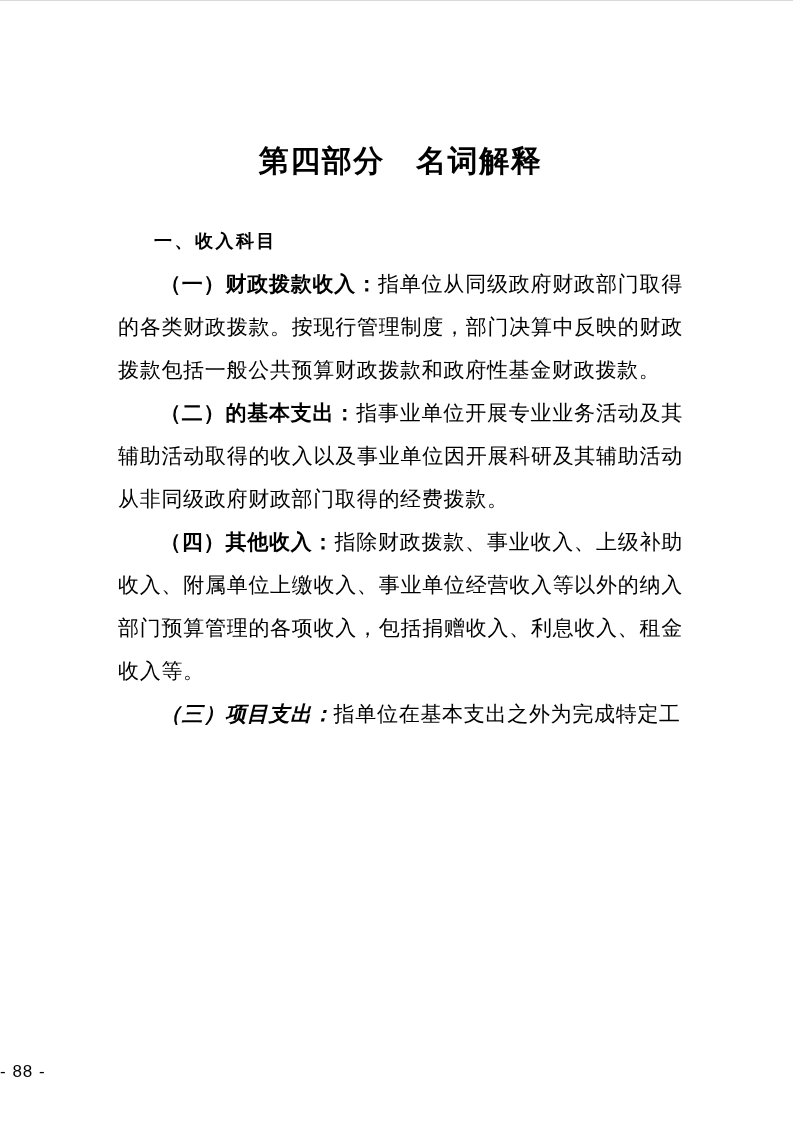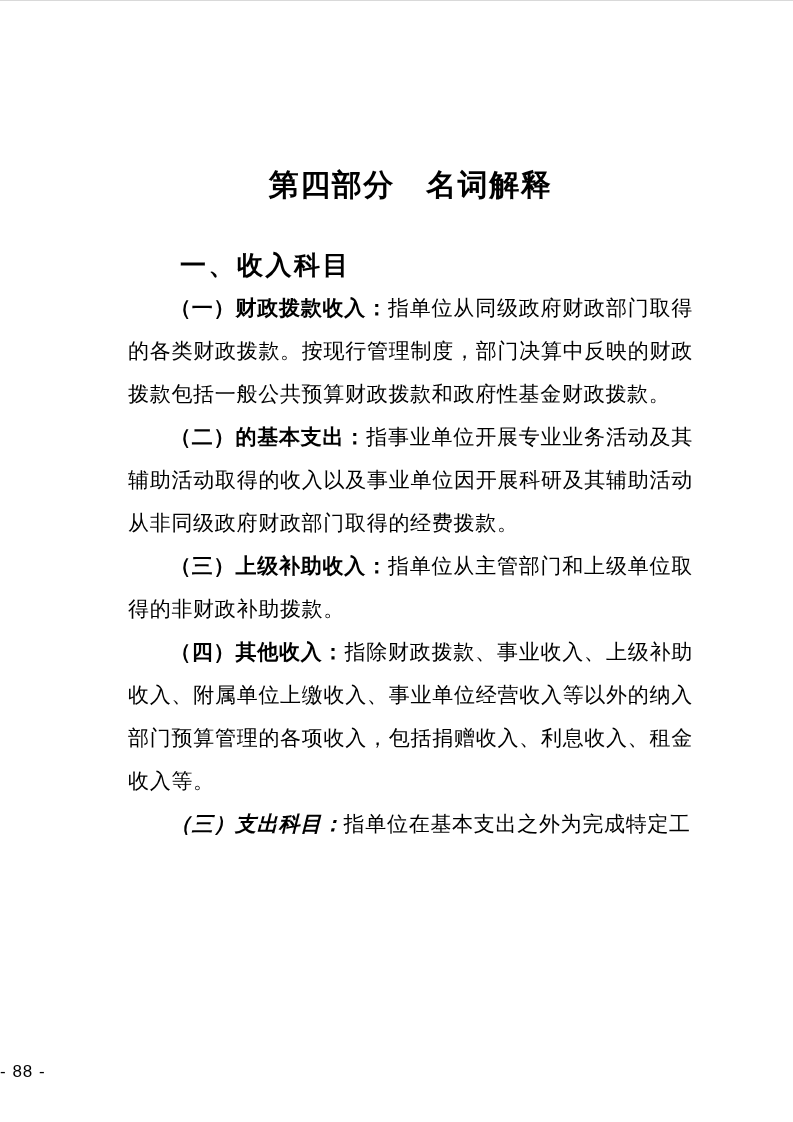--- a/index.html
+++ b/index.html
@@ -9,38 +9,37 @@
     height: 1122px;
     background: #ffffff;
     color: #000000;
     font-family: "Liberation Serif", serif;
     position: relative;
     overflow: hidden;
     border-top: 1px solid #d9d9d9;
   }
   .content {
     position: absolute;
-    left: 128px;
+    left: 118px;
     top: 0;
     width: 565px;
-    margin-top: 24px;
   }
   .doc-title {
     margin: 138px 0 0 0;
     font-size: 30px;
     font-weight: 700;
     line-height: 43px;
     text-align: center;
     letter-spacing: 1.5px;
     font-family: "Liberation Serif", serif;
     white-space: nowrap;
   }
   .sec-heading {
     margin: 0;
-    font-size: 26px;
+    font-size: 18px;
     font-weight: 700;
     line-height: 43px;
     text-indent: 2em;
     letter-spacing: 2.5px;
     font-family: "Liberation Sans", sans-serif;
   }
   .sec-heading.first { margin-top: 38px; }
   .sec-heading.second { margin-top: -20px; }
   .para {
     margin: 0;
@@ -73,25 +72,24 @@
   <div class="content">
 
     <h1 class="doc-title">第四部分　名词解释</h1>
 
     <h2 class="sec-heading first">一、收入科目</h2>
 
     <p class="para"><span class="term">（一）财政拨款收入：</span><span class="def">指单位从同级政府财政部门取得的各类财政拨款。按现行管理制度，部门决算中反映的财政拨款包括一般公共预算财政拨款和政府性基金财政拨款。</span></p>
 
     <p class="para"><span class="term">（二）的基本支出：</span><span class="def">指事业单位开展专业业务活动及其辅助活动取得的收入以及事业单位因开展科研及其辅助活动从非同级政府财政部门取得的经费拨款。</span></p>
 
-    <p class="para"><span class="term">（三）上级补助收入：</span><span class="def">指单位从主管部门和上级单位取得的非财政补助拨款。</span></p>
 
     <p class="para"><span class="term">（四）其他收入：</span><span class="def">指除财政拨款、事业收入、上级补助收入、附属单位上缴收入、事业单位经营收入等以外的纳入部门预算管理的各项收入，包括捐赠收入、利息收入、租金收入等。</span></p>
 
 
 
 
-    <p class="para"><span class="term kai">（三）支出科目：</span><span class="def">指单位在基本支出之外为完成特定工</span></p>
+    <p class="para"><span class="term kai">（三）项目支出：</span><span class="def">指单位在基本支出之外为完成特定工</span></p>
 
   </div>
 
   <div class="page-number">- 88 -</div>
 </div>
 
 </body></html>

